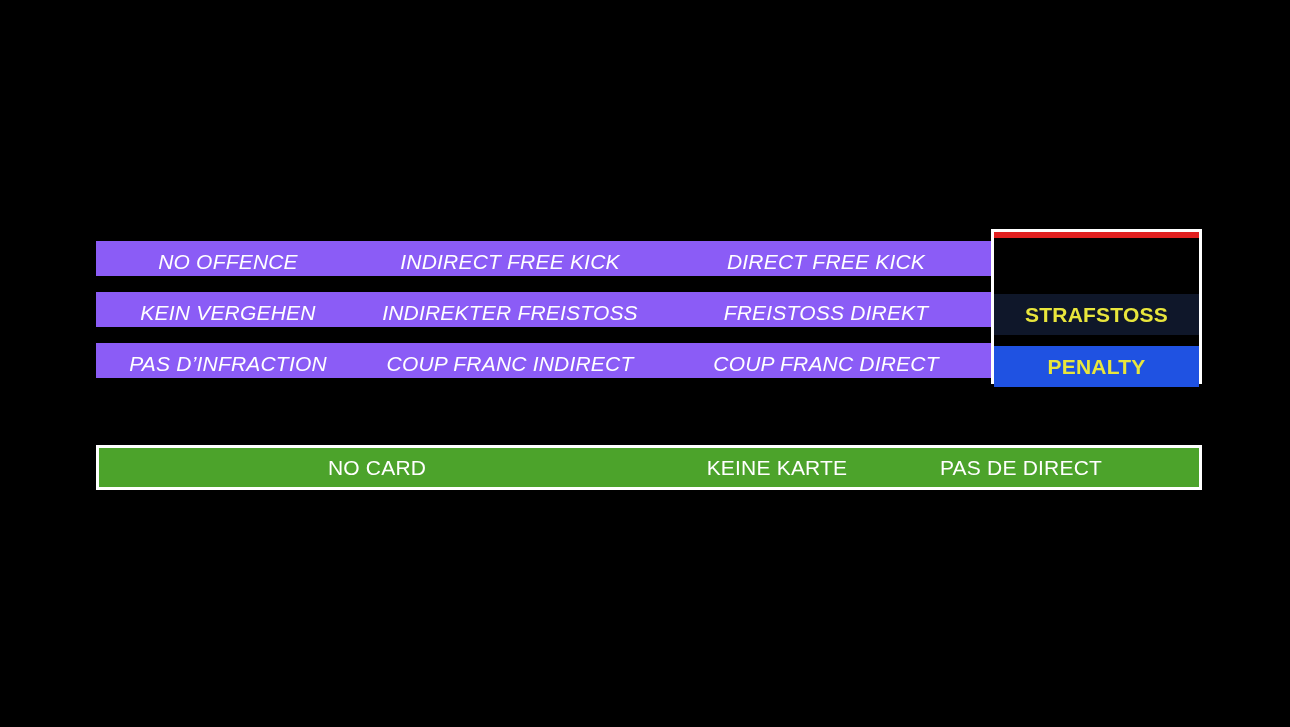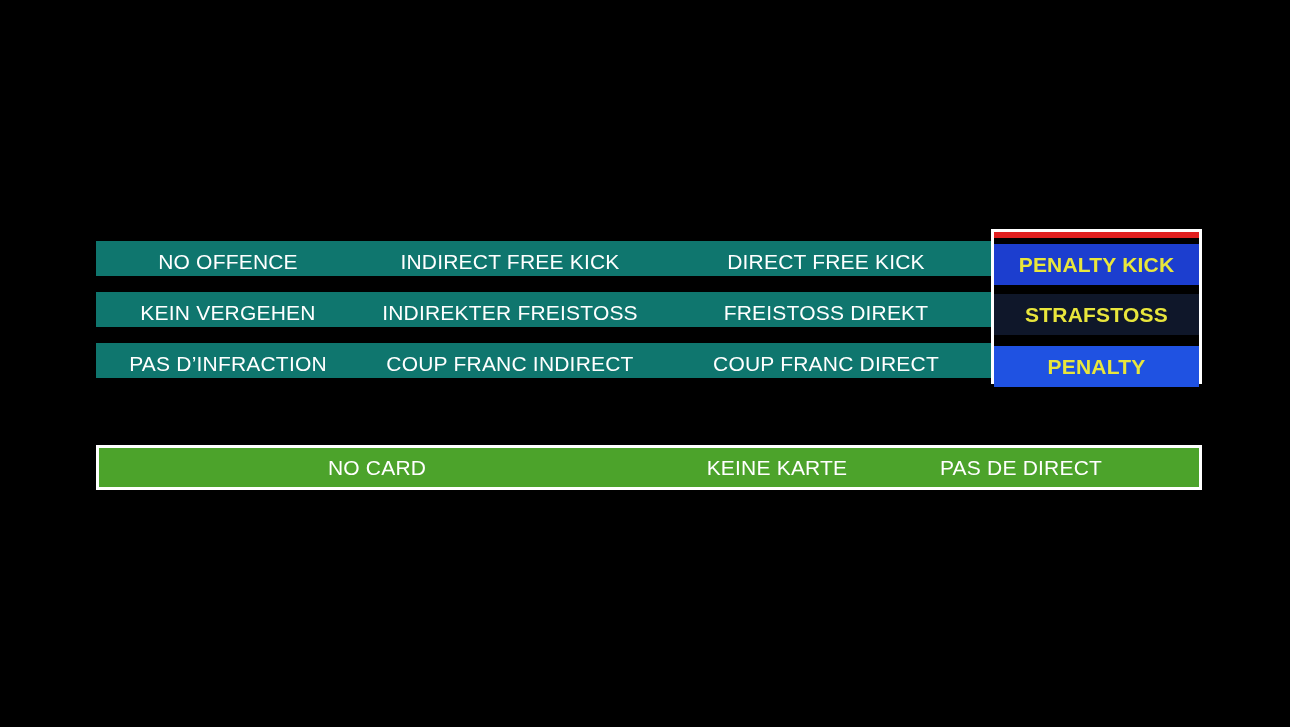--- a/index.html
+++ b/index.html
@@ -30,21 +30,22 @@
     top: 241px;
     width: 1106px;
     height: 143px;
   }
 
   .lang-row {
     position: absolute;
     left: 0;
     width: 896px;           
     height: 35px;
-    background: #0f766e;
+    background: #8b5cf6;
+    font-style: italic;
   }
   .lang-row.r0 { top: 0px; }
   .lang-row.r1 { top: 51px; }
   .lang-row.r2 { top: 102px; }
 
   .cell {
     position: absolute;
     top: 0;
     height: 41px;
     line-height: 41px;
@@ -144,21 +145,20 @@
     </div>
 
     <div class="lang-row r2">
       <div class="cell c0">PAS D’INFRACTION</div>
       <div class="cell c1">COUP FRANC INDIRECT</div>
       <div class="cell c2">COUP FRANC DIRECT</div>
     </div>
 
     <div class="highlight-col">
       <div class="highlight-accent"></div>
-      <div class="highlight-cell h0">PENALTY KICK</div>
       <div class="highlight-cell h1">STRAFSTOSS</div>
       <div class="highlight-cell h2">PENALTY</div>
     </div>
 
   </div>
 
   <div class="card-bar">
     <div class="card-cell k0">NO CARD</div>
     <div class="card-cell k1">KEINE KARTE</div>
     <div class="card-cell k2">PAS DE DIRECT</div>

